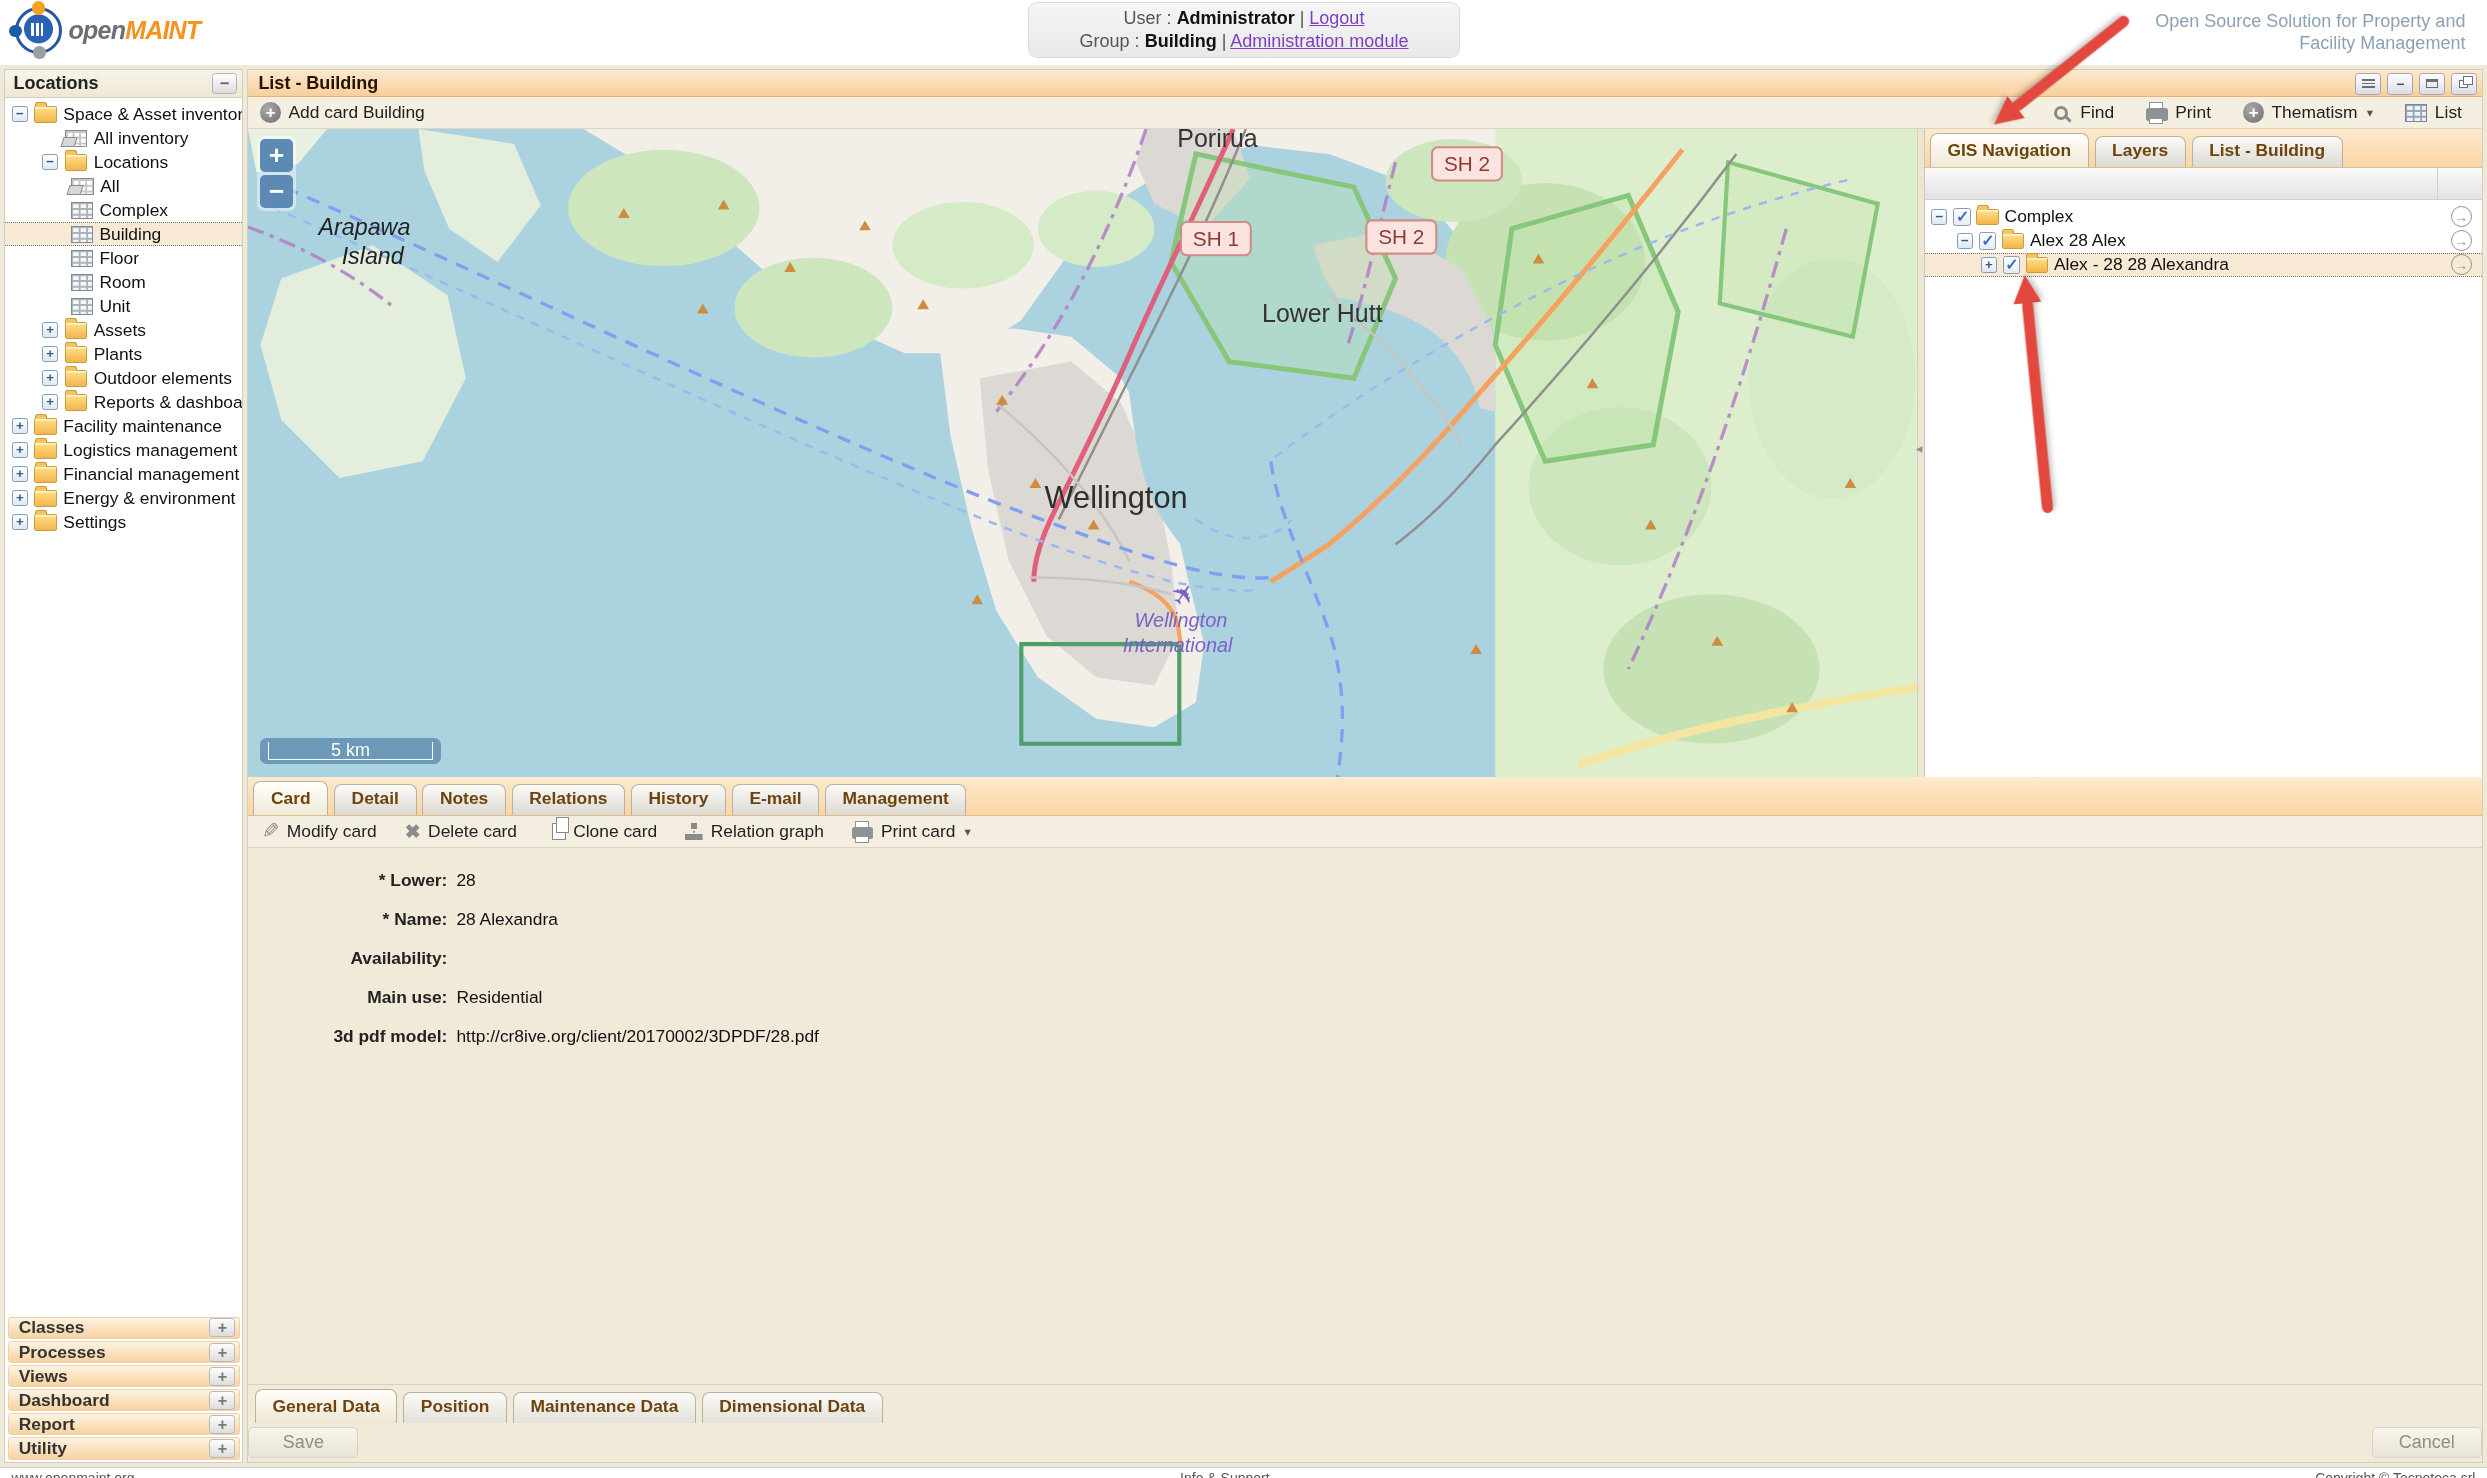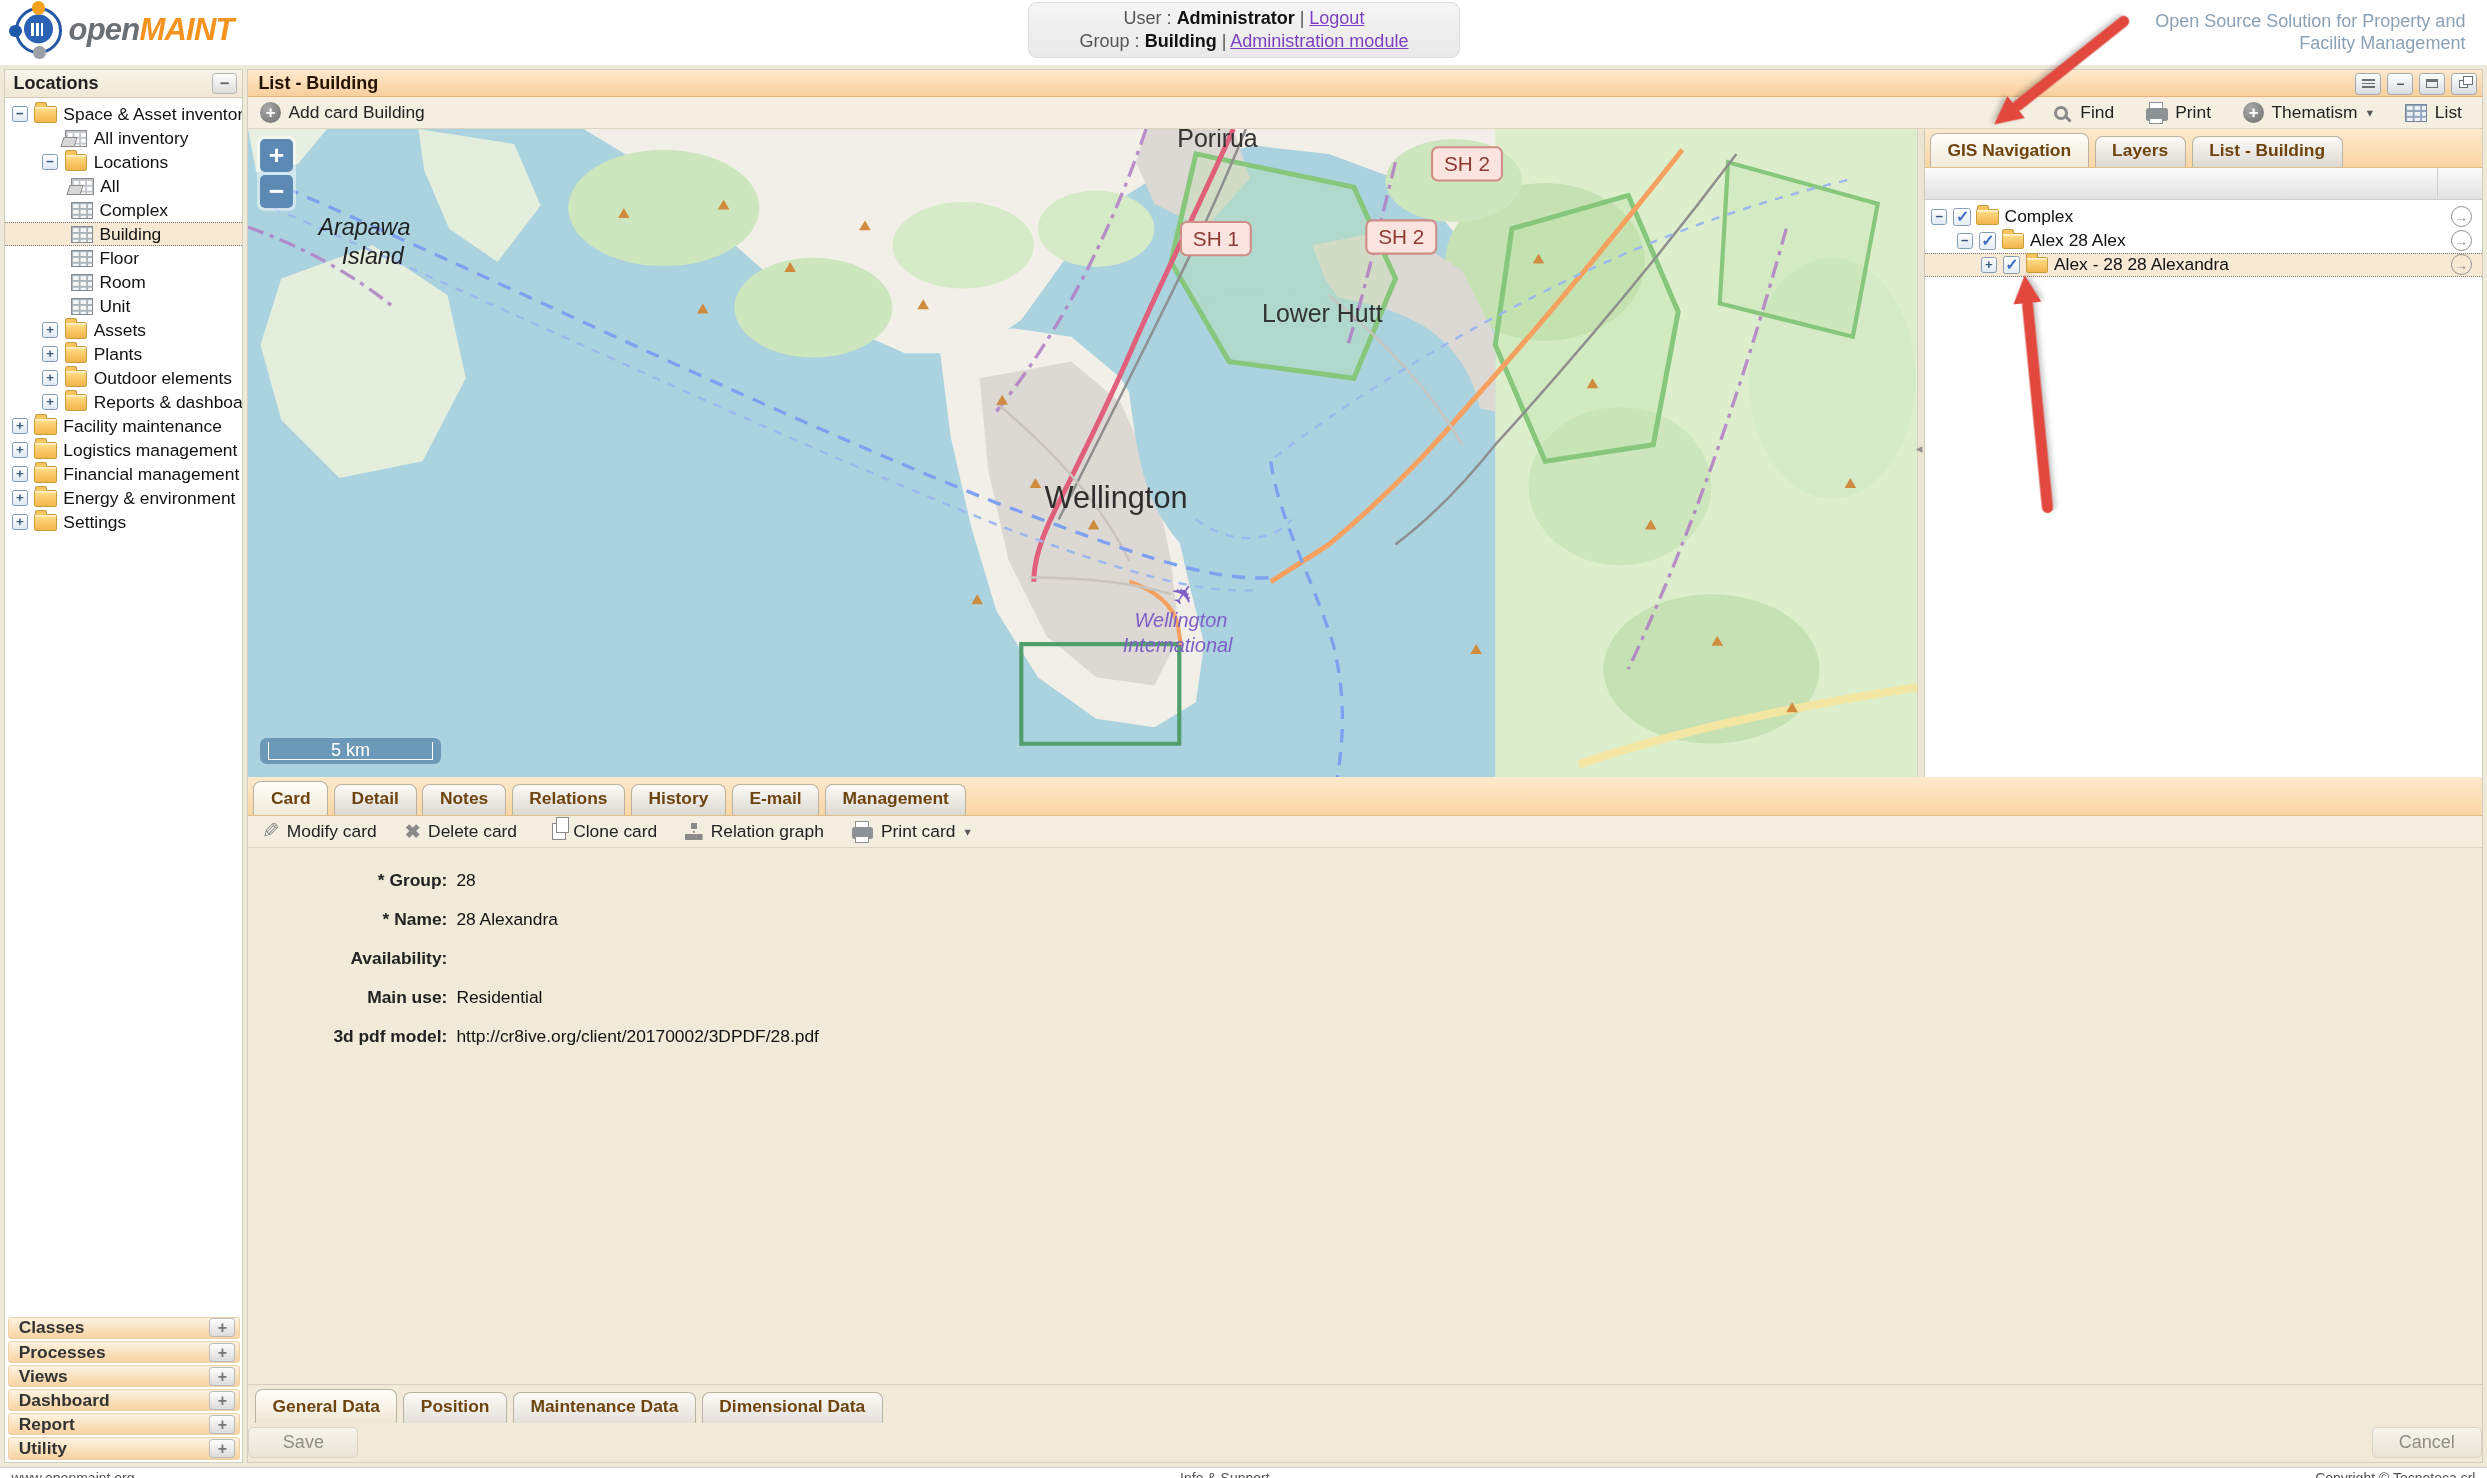--- a/index.html
+++ b/index.html
@@ -10,21 +10,21 @@
   
   .app-header{position:relative;height:65px;background:#fff}
   .logo{position:absolute;left:15px;top:6.6px;display:flex;align-items:center;gap:6.6px}
   .logo-mark{width:47px;height:47px;border:3.3px solid #2457a4;border-radius:50%;position:relative;background:radial-gradient(circle at 50% 46%,#2b62b5 0 14px,transparent 15px)}
   .logo-mark i{position:absolute;border-radius:50%}
   .logo-dot-top{width:13.3px;height:13.3px;background:#f6a21d;top:-8.3px;left:14px}
   .logo-dot-left{width:12.5px;height:12.5px;background:#1d5aa8;left:-9px;top:15px}
   .logo-dot-bottom{width:12.5px;height:12.5px;background:#9aa0a6;bottom:-8.3px;left:15px}
   .logo-bars{position:absolute;left:13.3px;top:13.3px;width:15px;height:13.3px;background:
      linear-gradient(90deg,#fff 0 2.5px,transparent 2.5px 5px,#fff 5px 7.5px,transparent 7.5px 10px,#fff 10px 12.5px,transparent 12.5px)}
-  .logo-text{font-size:31px;font-style:italic;letter-spacing:-0.8px}
+  .logo-text{font-size:25px;font-style:italic;letter-spacing:-0.8px}
   .logo-text .b1{color:#6b7075;font-weight:bold}
   .logo-text .b2{color:#f6921e;font-weight:bold}
   .user-box{position:absolute;left:1028px;top:1.7px;width:432px;height:56px;background:linear-gradient(#f5f5f5,#e9e9e9);border:0.8px solid #dcdcdc;border-radius:9px;display:flex;flex-direction:column;justify-content:center;gap:2px;font-size:18px;color:#555;align-items:center}
   .user-box b{color:#111}
   .hlink{color:#7c3fbf;text-decoration:underline;cursor:pointer}
   .tagline{position:absolute;right:21.6px;top:10px;text-align:right;color:#8ba1b5;font-size:18px;line-height:22.4px}
 
   
   .content-row{position:absolute;top:65px;left:0;right:0;bottom:10.8px;background:#efe9da;display:flex;padding:4.2px;gap:4.2px}
 
@@ -516,21 +516,21 @@
               <span>Relation graph</span>
             </div>
           <div class="tool-item">
               <span class="ico-print"></span>
               <span>Print card</span>
               <span class="caret">▾</span>
             </div>
         </div>
         <div class="card-form">
           <div class="frow">
-              <span class="flabel">* Group:</span>
+              <span class="flabel">* Lower:</span>
               <span class="fvalue">28</span>
             </div>
           <div class="frow">
               <span class="flabel">* Name:</span>
               <span class="fvalue">28 Alexandra</span>
             </div>
           <div class="frow">
               <span class="flabel">Availability:</span>
               <span class="fvalue"></span>
             </div>

